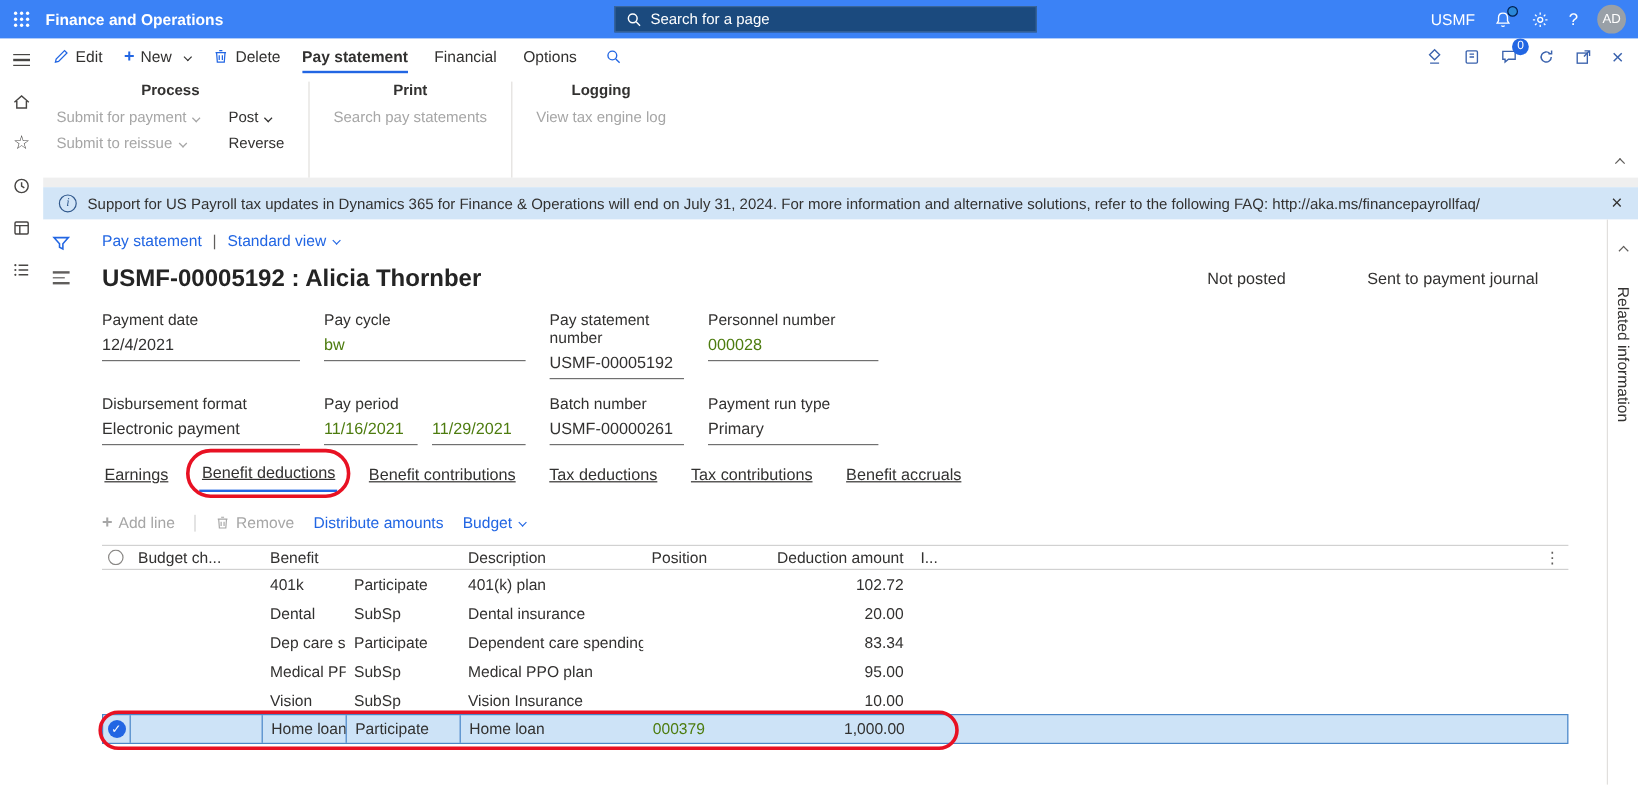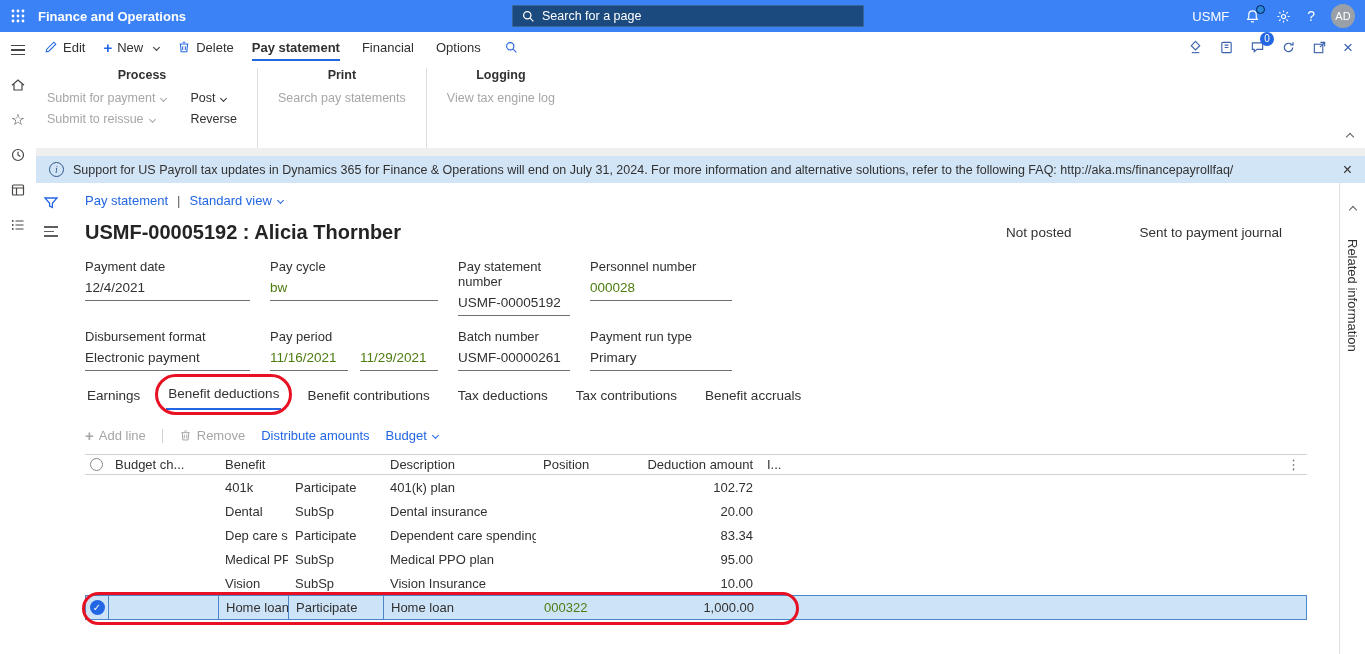--- a/index.html
+++ b/index.html
@@ -79,21 +79,21 @@
   .statuses{margin-left:auto;display:flex;gap:68px;font-size:13.5px;}
 
   .fields{margin-top:15px;display:grid;grid-template-columns:165px 168px 112px 142px;column-gap:20px;row-gap:13px;}
   .f-label{font-size:13px;margin-bottom:5px;}
   .f-value{font-size:13.5px;padding:1px 0 4px 0;border-bottom:1px solid #707070;min-height:22px;white-space:nowrap;}
   .f-link{color:#4d7c0f;cursor:pointer;}
   .pp-wrap{display:flex;gap:12px;}
   .pp-wrap .f-value{width:78px;}
 
   .dtabs{margin-top:9px;display:flex;gap:24px;font-size:13.5px;align-items:flex-end;}
-  .dtab{padding:6px 2px 7px;cursor:pointer;position:relative;white-space:nowrap;}
+  .dtab{padding:6px 2px 7px;cursor:pointer;position:relative;white-space:nowrap;text-decoration:underline;}
   .dtab.active{border-bottom:2.5px solid #2266e3;}
   .tab-oval{position:absolute;left:-11px;right:-11px;top:-6px;bottom:-7px;border:3px solid #e81123;border-radius:22px;pointer-events:none;}
 
   .gtoolbar{margin-top:18px;display:flex;align-items:center;gap:16px;font-size:13px;}
   .gt-disabled{color:#a6a6a6;display:flex;align-items:center;gap:5px;cursor:default;}
   .gt-link{color:#2266e3;cursor:pointer;display:flex;align-items:center;}
   .gt-sep{width:1px;height:14px;background:#d1d1d1;}
 
   
   .grid{margin-top:11px;width:1222px;font-size:13px;}
@@ -507,21 +507,21 @@
             </div>
 
             <div class="grow sel-row">
               <div class="ccell cellb">
                   <span class="sel-check">✓</span>
                 </div>
               <div class="cellb"></div>
               <div class="cellb">Home loan</div>
               <div class="cellb">Participate</div>
               <div>Home loan</div>
-              <div class="f-link">000322</div>
+              <div class="f-link">000379</div>
               <div class="amt">1,000.00</div>
               <div></div>
               <div></div>
               <span class="row-oval"></span>
             </div>
           </div>
         </div>
 
         <div class="related-rail">
           <span style="cursor:pointer;"><span class="chev-up"></span></span>

